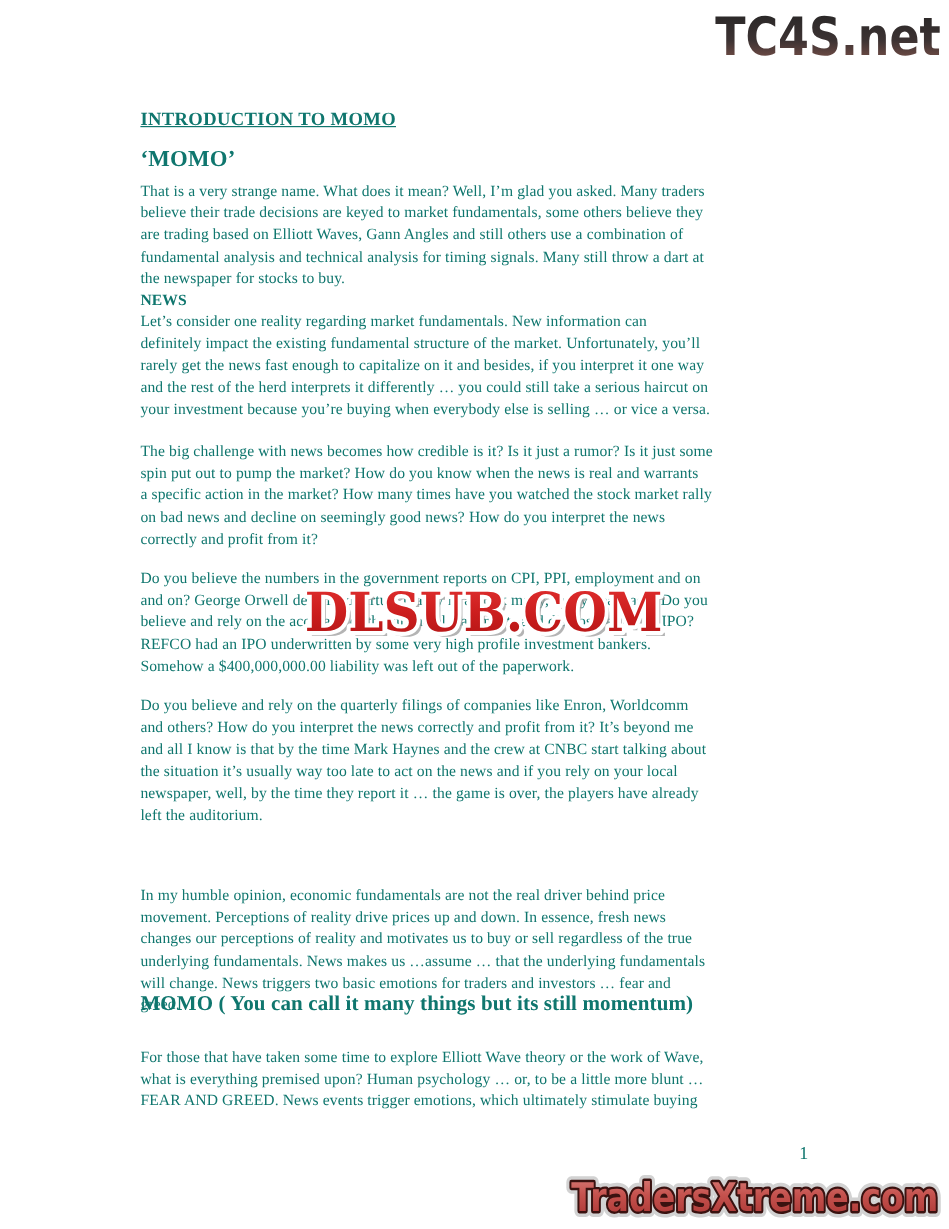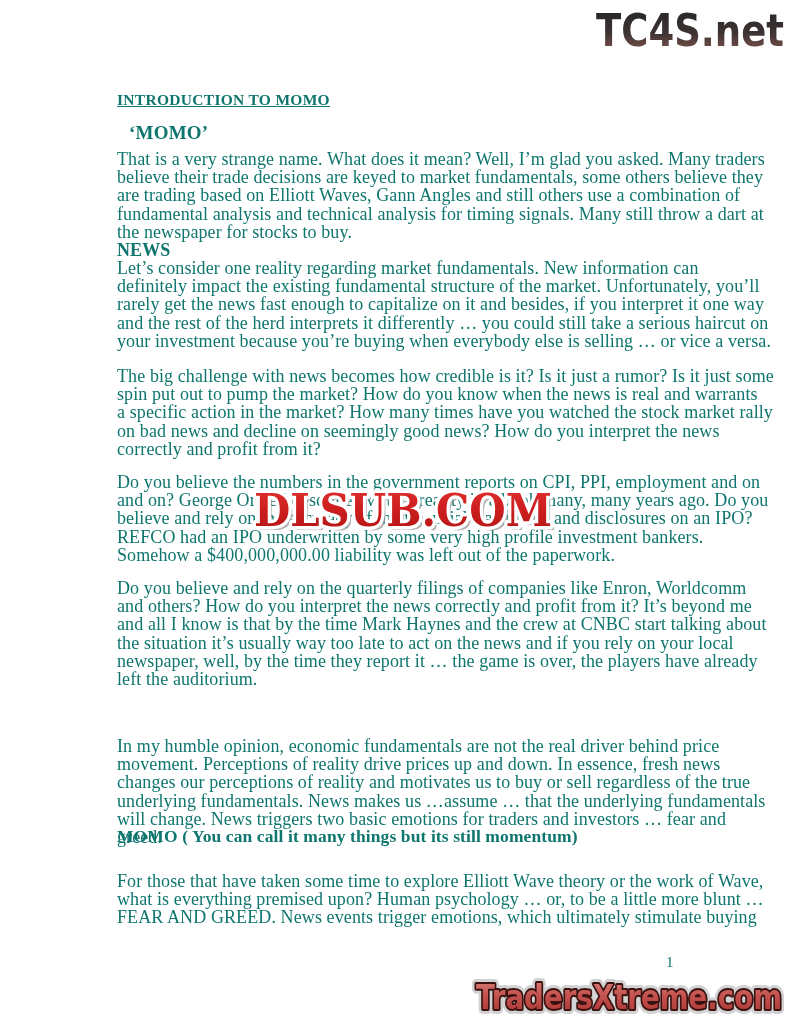--- a/index.html
+++ b/index.html
@@ -10,35 +10,34 @@
     background: #ffffff;
     overflow: hidden;
     font-family: "Liberation Serif", "DejaVu Serif", serif;
     color: #0f766e;
   }
   .tblock {
     position: absolute;
     left: 117px;
     width: 640px;
     white-space: pre;
-    font-size: 18px;
+    font-size: 13px;
     line-height: 18.2px;
     letter-spacing: 0.1px;
   }
   .doc-title {
     font-size: 15.5px;
     font-weight: bold;
     text-decoration: underline;
     letter-spacing: 0.3px;
   }
   .h-momo {
     font-size: 19px;
     font-weight: bold;
     letter-spacing: 0.2px;
-    margin-left: 12px;
   }
   .h-momo2 {
     font-size: 17.5px;
     font-weight: bold;
   }
   .bold { font-weight: bold; }
   .page-number {
     position: absolute;
     left: 666px;
     top: 954px;

